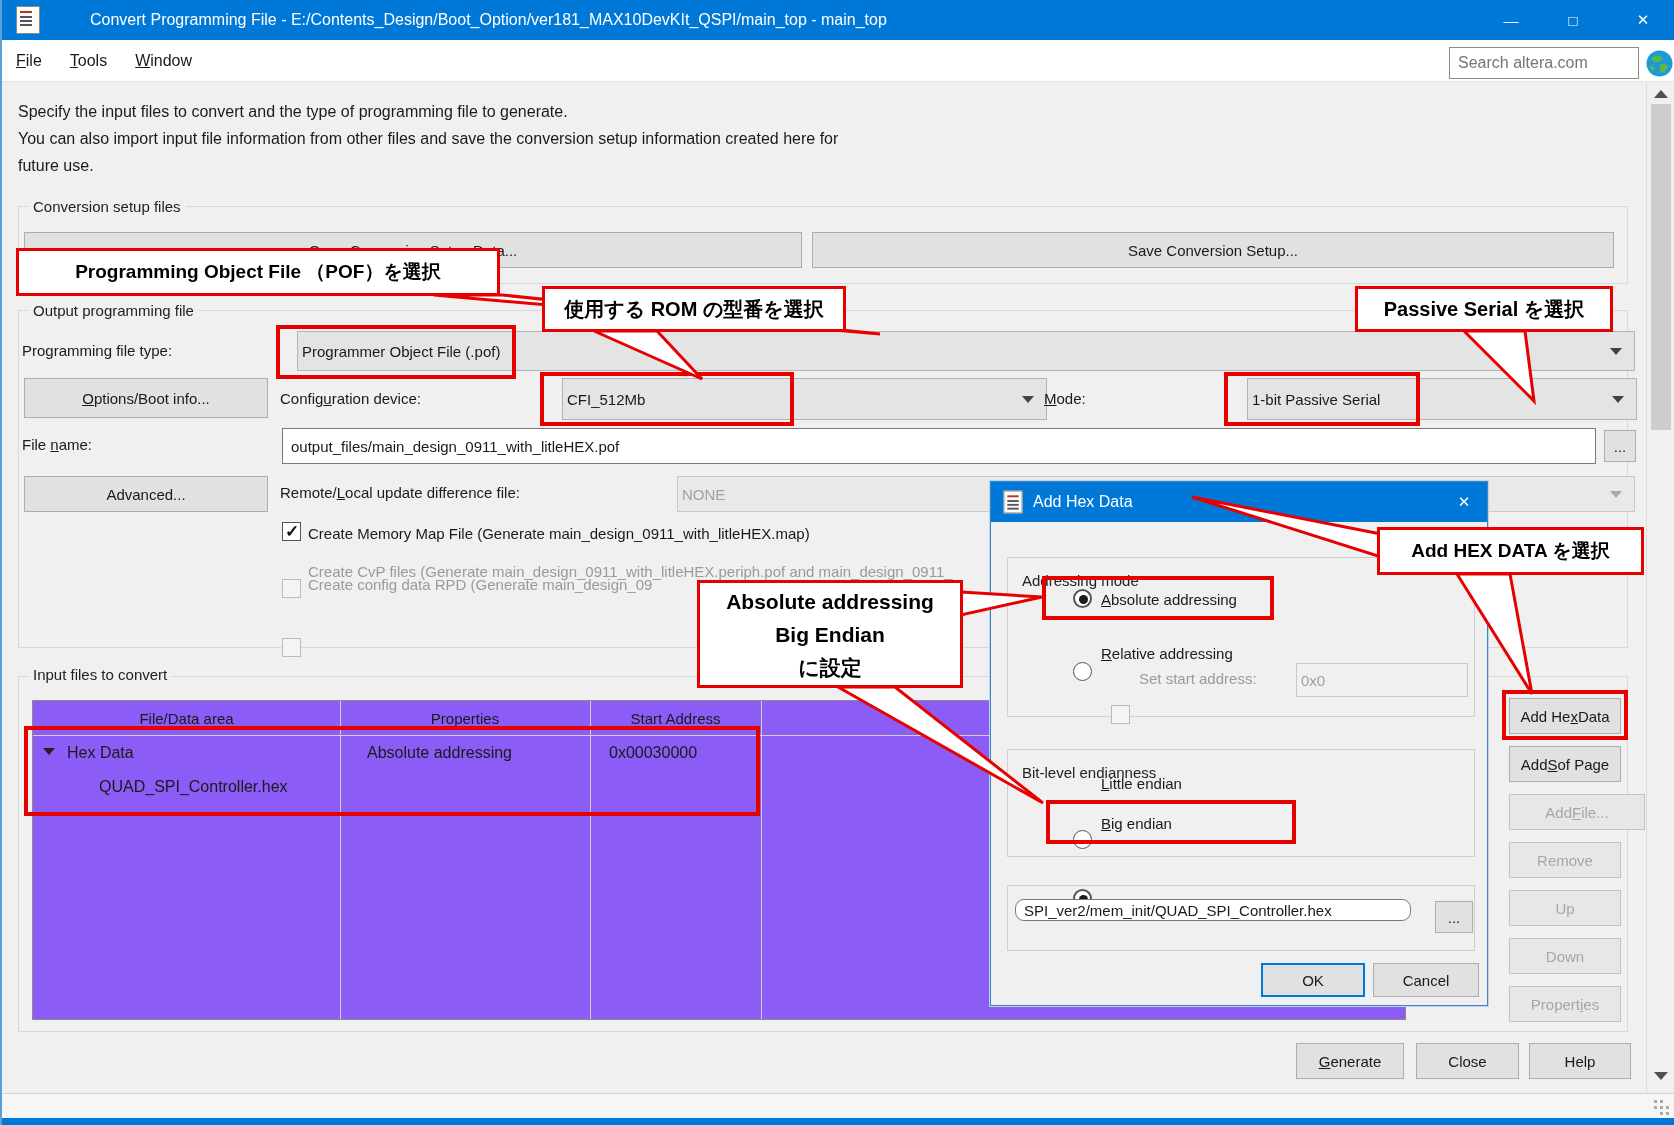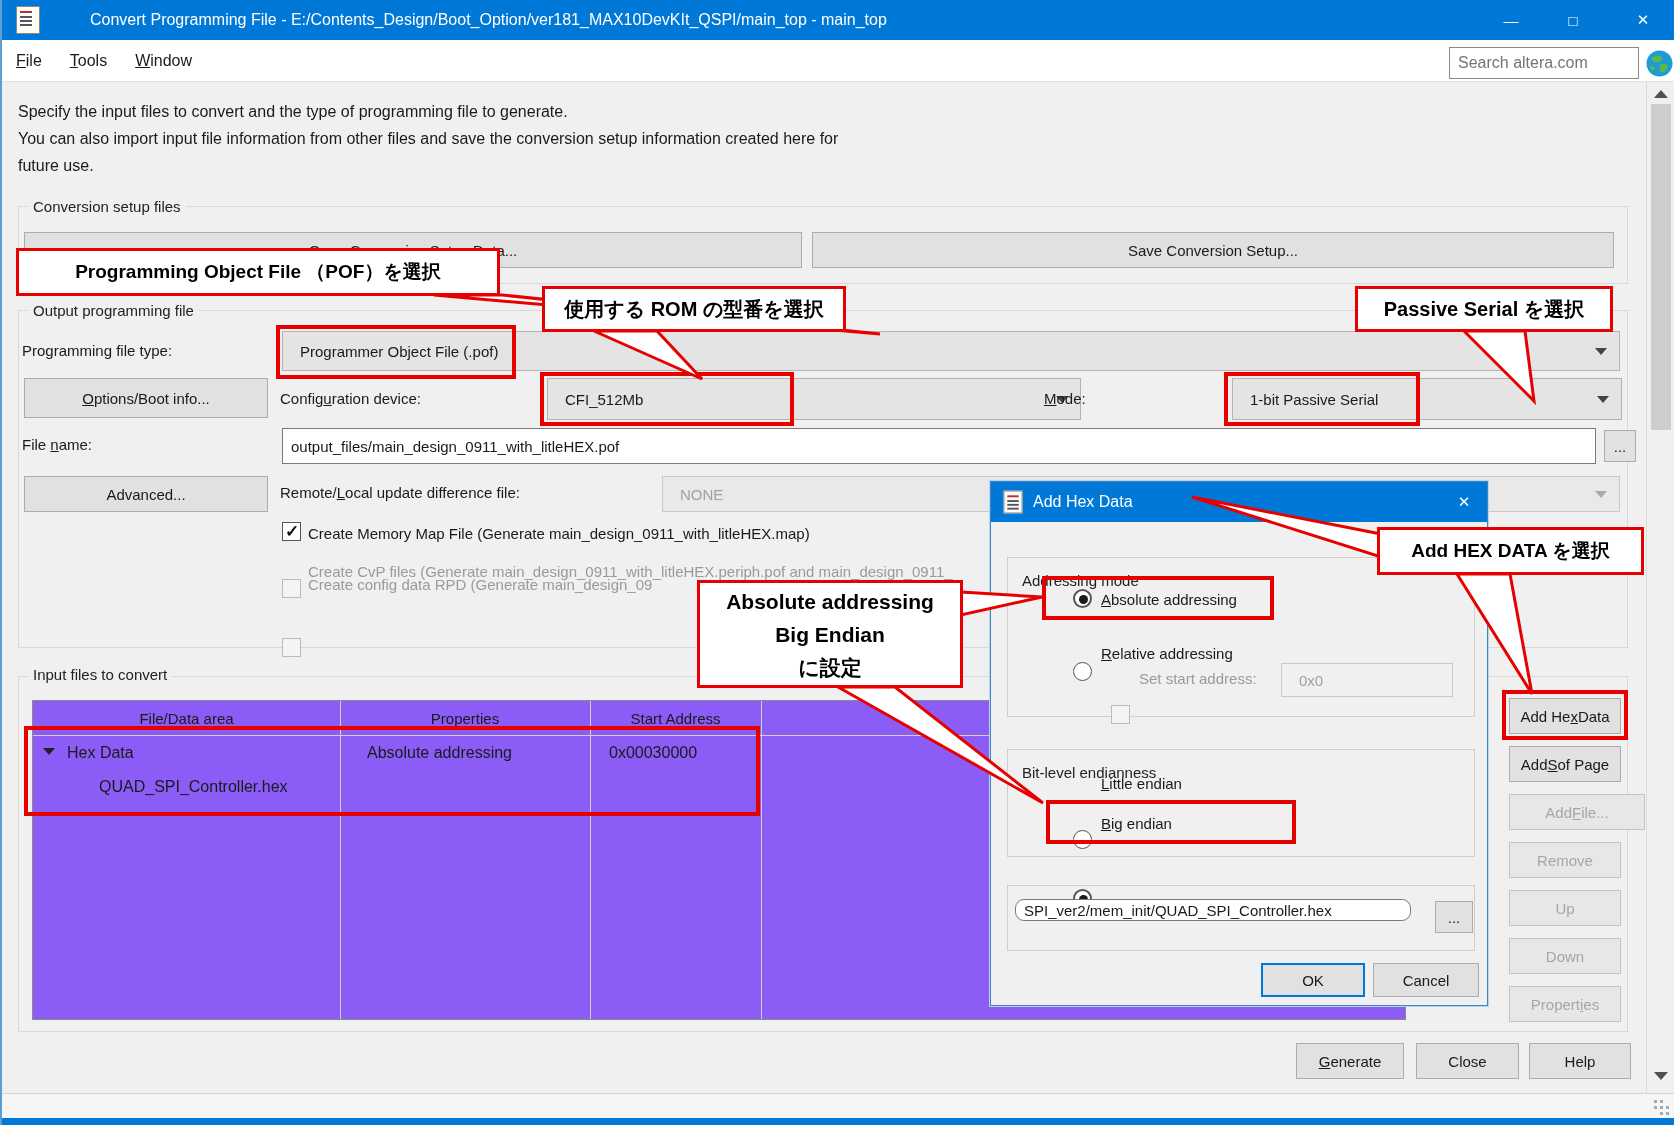--- a/index.html
+++ b/index.html
@@ -18,21 +18,21 @@
   
   #menubar{left:0;top:40px;width:1674px;height:42px;background:#fff;border-bottom:1px solid #e2e2e2;display:flex;align-items:center;font-size:16px;}
   .menu-item{padding:6px 14px;}
   #search-box{left:1447px;top:47px;width:190px;height:32px;border:1px solid #8a8a8a;background:#fff;font-size:16px;color:#444;padding:0 8px;font-family:"Liberation Sans",sans-serif;}
   #globe{left:1644px;top:50px;width:27px;height:27px;}
   
   .fieldset{border:1px solid #d8d8d8;background:#f0f0f0;}
   .legend{position:absolute;background:#f0f0f0;padding:0 5px;font-size:15px;color:#222;white-space:nowrap;}
   .btn{background:#e1e1e1;border:1px solid #adadad;display:flex;align-items:center;justify-content:center;font-size:15px;color:#1a1a1a;white-space:nowrap;}
   .btn.disabled{color:#a6a6a6;background:#e7e7e7;border-color:#c3c3c3;}
-  .combo{background:#e4e4e4;border:1px solid #b3b3b3;display:flex;align-items:center;font-size:15px;padding:0 17px;white-space:nowrap;}
+  .combo{background:#e4e4e4;border:1px solid #b3b3b3;display:flex;align-items:center;font-size:15px;padding:0 4px;white-space:nowrap;margin-left:15px;}
   .combo .arr{position:absolute;right:12px;top:50%;margin-top:-3px;width:0;height:0;border-left:6px solid transparent;border-right:6px solid transparent;border-top:7px solid #444;}
   .combo.disabled{color:#a0a0a0;background:#e9e9e9;border-color:#c9c9c9;}
   .combo.disabled .arr{border-top-color:#aaa;}
   .tinput{background:#fff;border:1px solid #7a7a7a;font-size:15px;padding:0 8px;font-family:"Liberation Sans",sans-serif;color:#1a1a1a;}
   .cb{width:19px;height:19px;background:#fff;border:1px solid #555;position:relative;}
   .cb.checked:before{content:"✓";position:absolute;left:2px;top:-2px;font-size:17px;font-weight:bold;color:#111;}
   .cb.disabled{border-color:#bbb;background:#f4f4f4;}
   .radio{width:19px;height:19px;border:1px solid #555;border-radius:50%;background:#fff;position:relative;}
   .radio.checked:before{content:"";position:absolute;left:4px;top:4px;width:9px;height:9px;border-radius:50%;background:#1a1a1a;}
   .radio.checked{border-width:2px;}
@@ -104,21 +104,21 @@
   <div class="legend abs" style="left:26px;top:302px;">Output programming file</div>
 
   <div class="abs" style="left:20px;top:342px;">Programming file type:</div>
   <div class="abs combo" style="left:280px;top:331px;width:1338px;height:40px;">
     <span>Programmer Object File (.pof)</span>
     <span class="arr"></span>
   </div>
 
   <div class="abs btn" style="left:22px;top:378px;width:244px;height:40px;"><u>O</u>ptions/Boot info...</div>
   <div class="abs" style="left:278px;top:390px;">Config<u>u</u>ration device:</div>
-  <div class="abs combo" style="left:545px;top:378px;width:534px;height:42px;">
+  <div class="abs combo" style="left:545px;top:378px;width:485px;height:42px;">
     <span>CFI_512Mb</span>
     <span class="arr"></span>
   </div>
   <div class="abs" style="left:1042px;top:390px;"><u>M</u>ode:</div>
   <div class="abs combo" style="left:1230px;top:378px;width:390px;height:42px;">
     <span>1-bit Passive Serial</span>
     <span class="arr"></span>
   </div>
 
   <div class="abs" style="left:20px;top:436px;">File <u>n</u>ame:</div>

